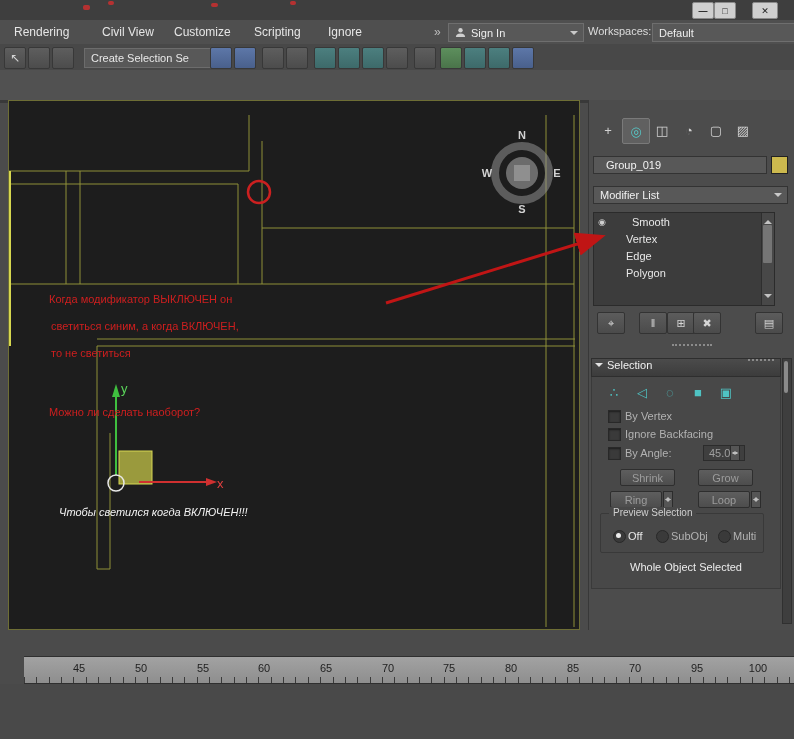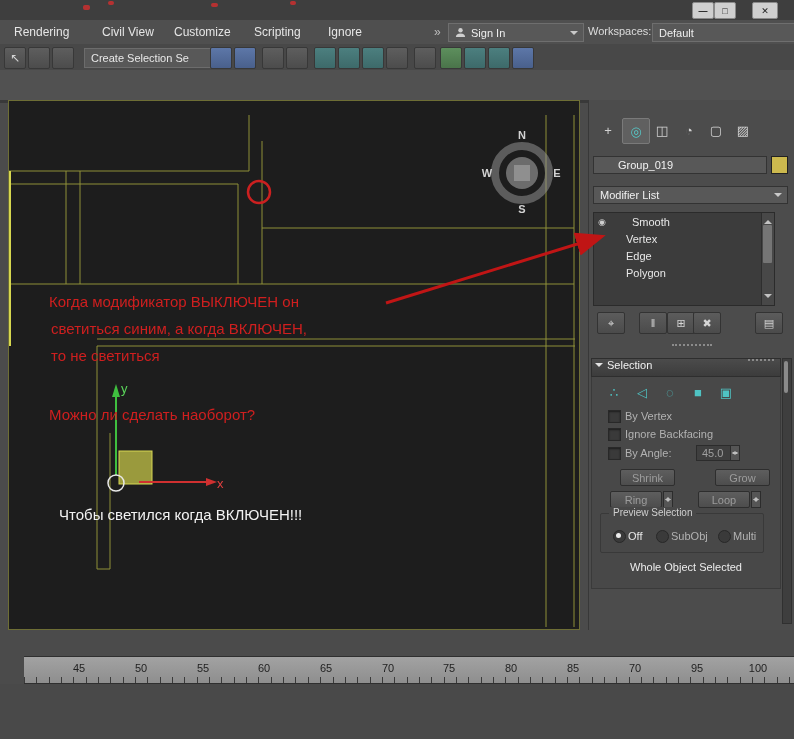--- a/index.html
+++ b/index.html
@@ -32,31 +32,31 @@
   .tint-teal{background:linear-gradient(#4c7f7f,#3d6a6a);}
   .tint-green{background:linear-gradient(#5d8f5d,#4a744a);}
   .tint-blue{background:linear-gradient(#5d77a8,#49608c);}
   .sel-set{position:absolute;left:84px;top:4px;width:118px;height:18px;background:#585858;border:1px solid #6c6c6c;
            display:flex;align-items:center;padding:0 16px 0 6px;white-space:nowrap;overflow:hidden;color:#e8e8e8;}
   .ribbon-strip{position:absolute;left:0;top:70px;width:794px;height:30px;background:#515151;border-bottom:3px solid #393939;}
 
   
   .viewport{position:absolute;left:8px;top:100px;width:572px;height:530px;background:#1d1d1d;border:1px solid #6e6e35;box-sizing:border-box;}
   .vp-svg{position:absolute;left:0;top:0;}
-  .ann{position:absolute;font-size:15px;white-space:nowrap;}
+  .ann{position:absolute;font-size:11px;white-space:nowrap;}
   .ann.red{color:#cf1f1f;}
-  .ann.white{color:#f2f2f2;}
+  .ann.white{color:#f2f2f2;font-style:italic;}
 
   
   .cpanel{position:absolute;left:588px;top:100px;width:206px;height:530px;background:#4c4c4c;border-left:1px solid #383838;box-sizing:border-box;}
   .cp-tab{position:absolute;top:18px;width:26px;height:24px;display:flex;align-items:center;justify-content:center;
           font-size:13px;color:#d2d2d2;border-radius:2px;}
   .cp-tab.active{background:#606060;border:1px solid #7a7a7a;color:#56c8c8;}
   .name-field{position:absolute;left:4px;top:56px;width:174px;height:18px;background:#585858;border:1px solid #333;
-              display:flex;align-items:center;padding-left:24px;color:#f2f2f2;box-sizing:border-box;}
+              display:flex;align-items:center;padding-left:12px;color:#f2f2f2;box-sizing:border-box;}
   .swatch{position:absolute;left:182px;top:56px;width:17px;height:18px;background:#ccb94e;border:1px solid #222;box-sizing:border-box;}
   .modlist{position:absolute;left:4px;top:86px;width:195px;height:18px;background:#585858;border:1px solid #333;
            display:flex;align-items:center;padding:0 16px 0 6px;color:#f0f0f0;box-sizing:border-box;}
   .stack{position:absolute;left:4px;top:112px;width:182px;height:94px;background:#3c3c3c;border:1px solid #2b2b2b;
          overflow:hidden;box-sizing:border-box;}
   .stackrow{height:17px;display:flex;align-items:center;color:#e8e8e8;font-size:11px;position:relative;}
   .stackrow .eye{width:16px;text-align:center;color:#cfcfcf;font-size:9px;}
   .row-selected{background:#4c76ac;color:#fff;}
   .tri-down{width:0;height:0;border:4px solid transparent;border-top-color:#e2e2e2;margin:4px 4px 0 3px;}
   .tri-right{width:0;height:0;border:4px solid transparent;border-left-color:#e2e2e2;margin:0 5px 0 3px;}
@@ -277,25 +277,25 @@
       <div class="subobj" style="left:122px;">▣</div>
 
       <span class="cb" style="left:16px;top:33px;"></span>
       <span class="lbl" style="left:33px;top:33px;">By Vertex</span>
 
       <span class="cb" style="left:16px;top:51px;"></span>
       <span class="lbl" style="left:33px;top:51px;">Ignore Backfacing</span>
 
       <span class="cb" style="left:16px;top:70px;"></span>
       <span class="lbl" style="left:33px;top:70px;">By Angle:</span>
-      <div class="numfield" style="left:104px;top:68px;width:42px;">45.0</div>
+      <div class="numfield" style="left:111px;top:68px;width:42px;">45.0</div>
       <span class="spin" style="left:138px;top:68px;"></span>
 
       <div class="pbtn" style="left:28px;top:92px;width:55px;">Shrink</div>
-      <div class="pbtn" style="left:123px;top:92px;width:55px;">Grow</div>
+      <div class="pbtn" style="left:106px;top:92px;width:55px;">Grow</div>
 
       <div class="pbtn" style="left:18px;top:114px;width:52px;">Ring</div>
       <span class="spin" style="left:71px;top:114px;height:17px;"></span>
       <div class="pbtn" style="left:106px;top:114px;width:52px;">Loop</div>
       <span class="spin" style="left:159px;top:114px;height:17px;"></span>
 
       <div class="groupbox">
         <span class="gb-title">Preview Selection</span>
         <span class="radio on" style="left:12px;top:16px;"></span>
         <span class="lbl" style="left:27px;top:16px;color:#e8e8e8;">Off</span>

